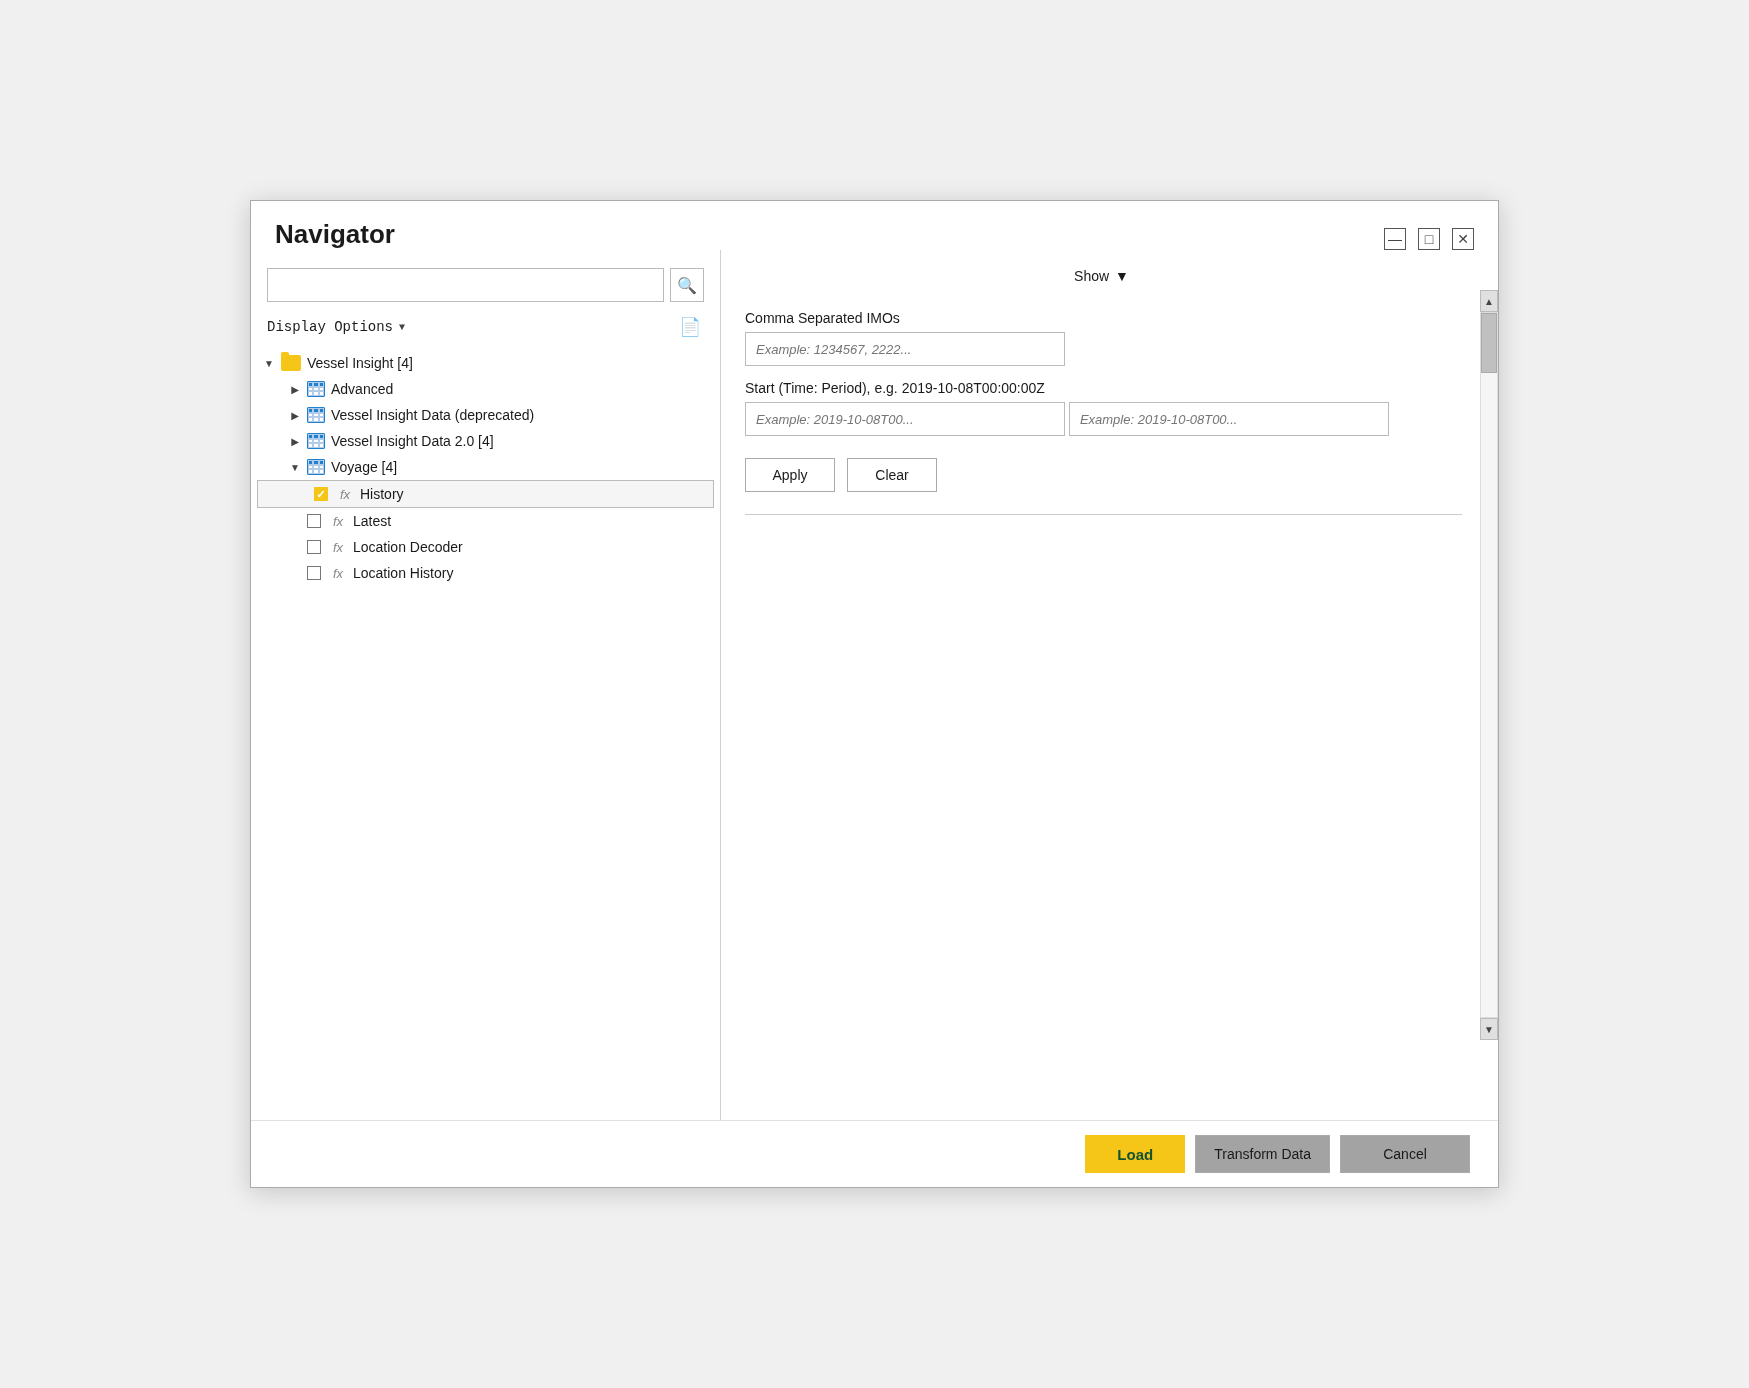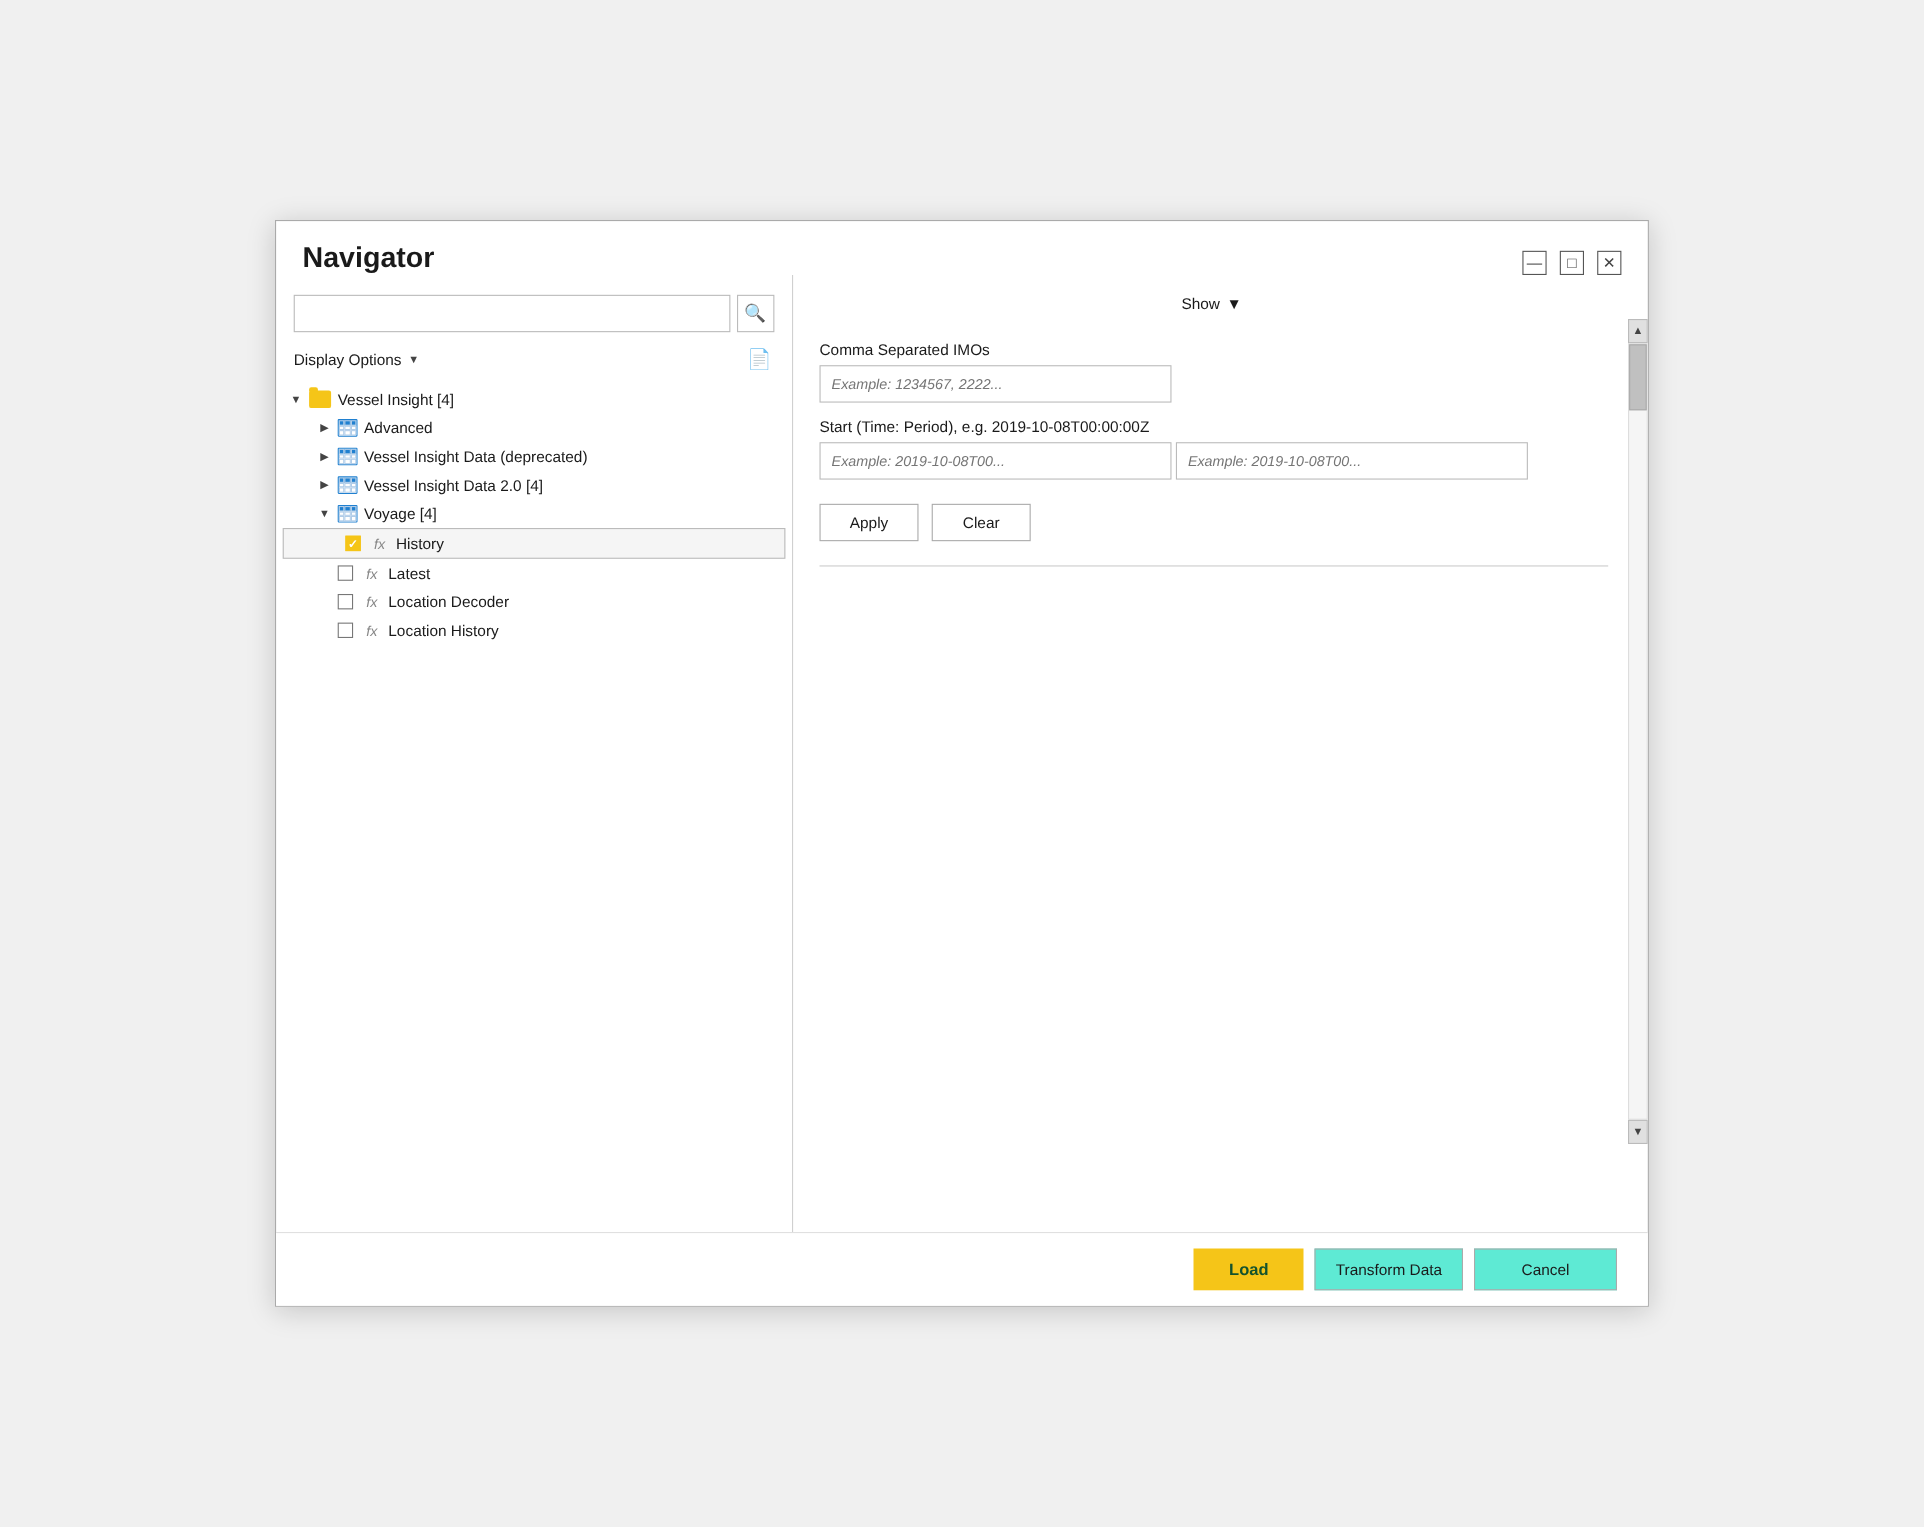--- a/index.html
+++ b/index.html
@@ -101,20 +101,21 @@
     .display-options-btn {
       display: flex;
       align-items: center;
       gap: 6px;
       background: none;
       border: none;
       font-size: 14px;
       cursor: pointer;
       color: #1a1a1a;
       padding: 0;
+      font-family: Liberation Mono, monospace;
     }
     .display-options-btn .arrow {
       font-size: 10px;
       color: #444;
     }
     .icon-btn {
       background: none;
       border: none;
       cursor: pointer;
       font-size: 18px;
@@ -336,21 +337,21 @@
       font-size: 15px;
       font-weight: 600;
       color: #14532d;
       cursor: pointer;
       padding: 0 24px;
     }
     .transform-btn, .cancel-btn {
       min-width: 130px;
       height: 38px;
       border: 1.5px solid #aaa;
-      background: #5eead4;
+      background: #a3a3a3;
       font-size: 14px;
       cursor: pointer;
       padding: 0 18px;
       color: #1a1a1a;
     }
   </style>
 </head>
 <body>
 
 <div class="window">

